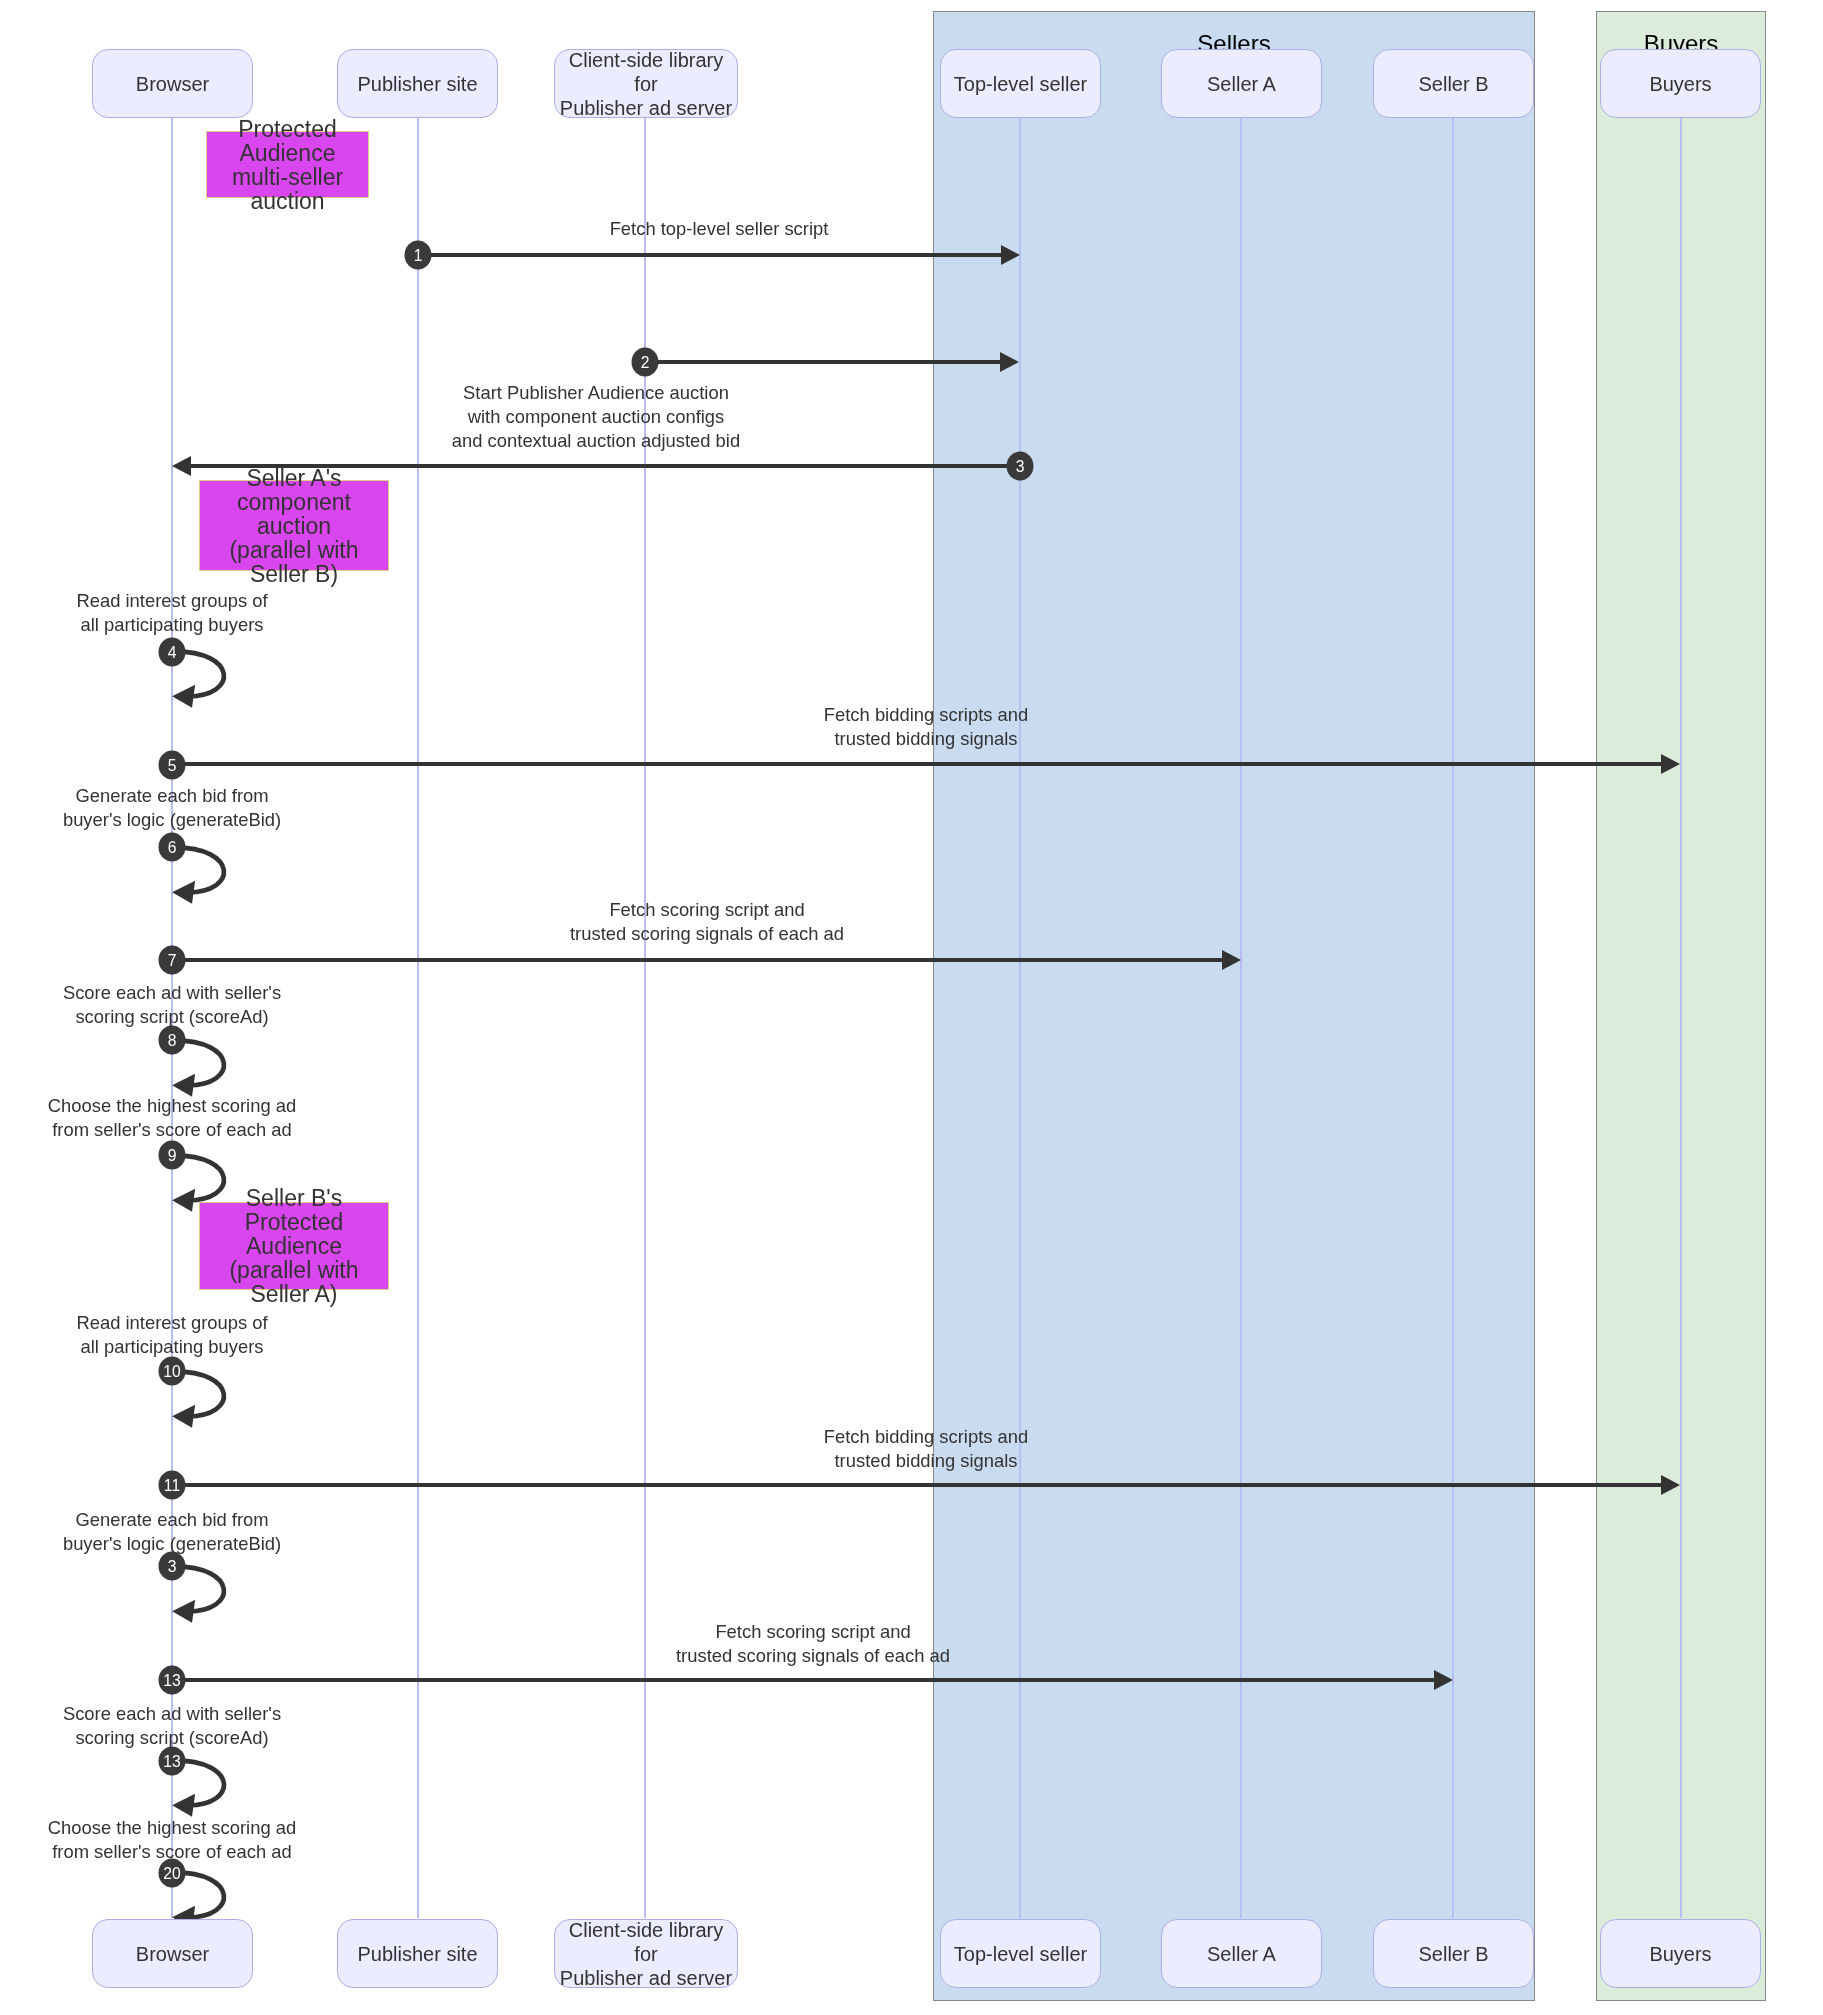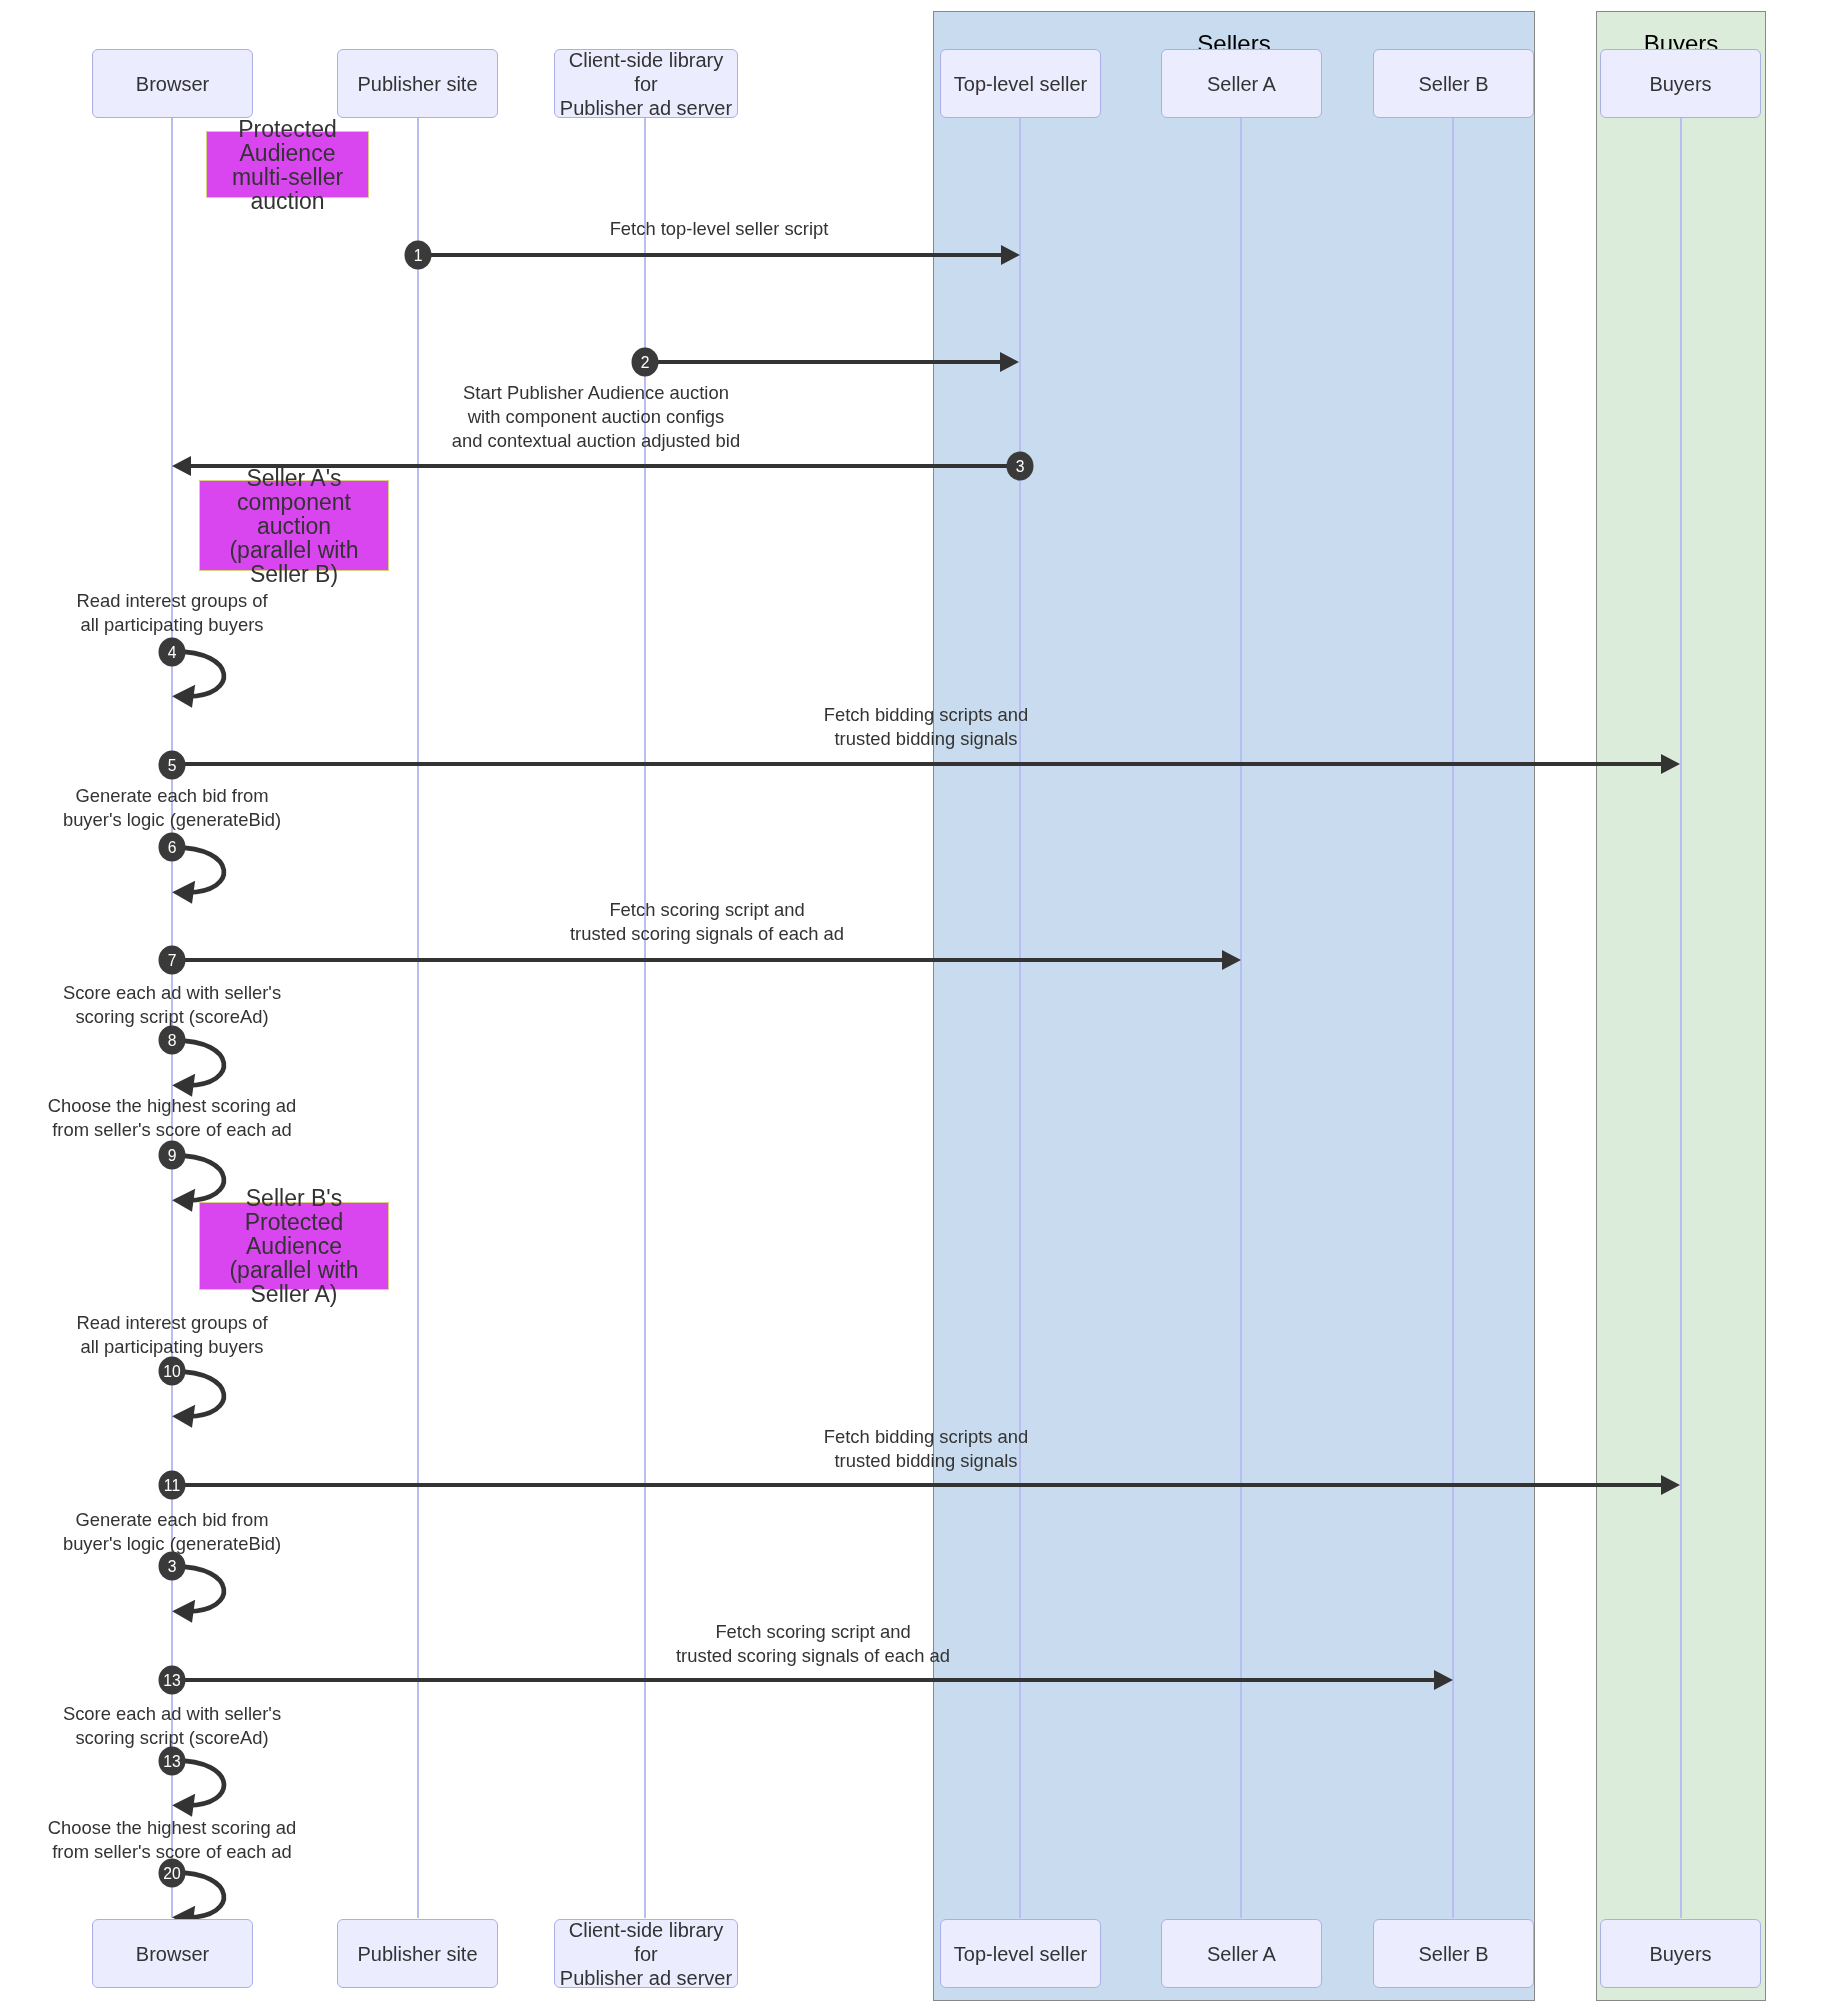--- a/index.html
+++ b/index.html
@@ -38,21 +38,21 @@
     height: 1800px;
     background: #b9bef2;
     z-index: 1;
   }
   
   .actor {
     position: absolute;
     height: 69px;
     background: #ececff;
     border: 1.6px solid #aab0e6;
-    border-radius: 6px;
+    border-radius: 16px;
     box-sizing: border-box;
     display: flex;
     align-items: center;
     justify-content: center;
     text-align: center;
     font-size: 20px;
     line-height: 24px;
     white-space: pre-line;
     z-index: 3;
   }

